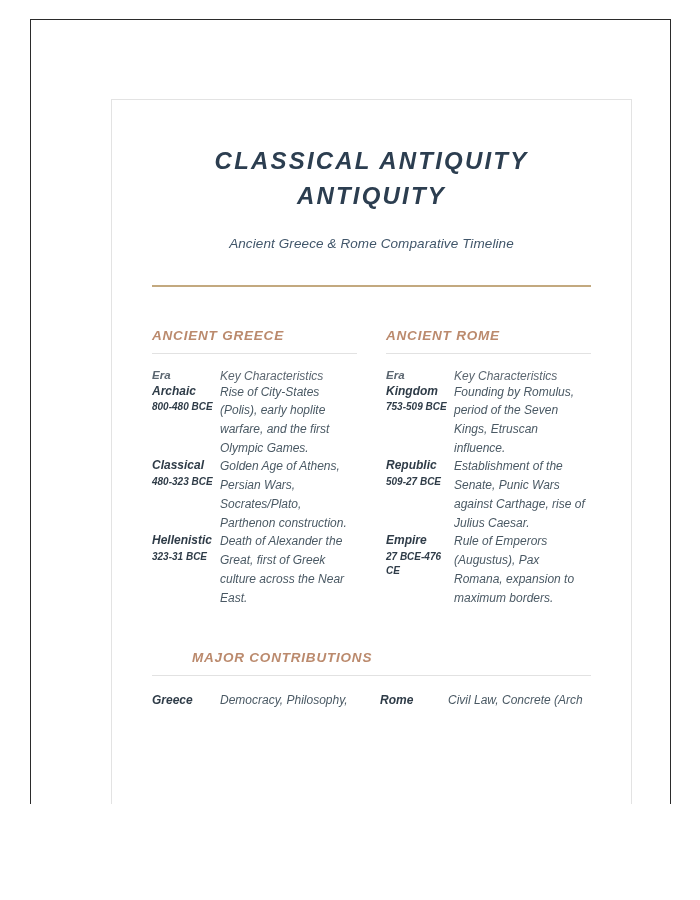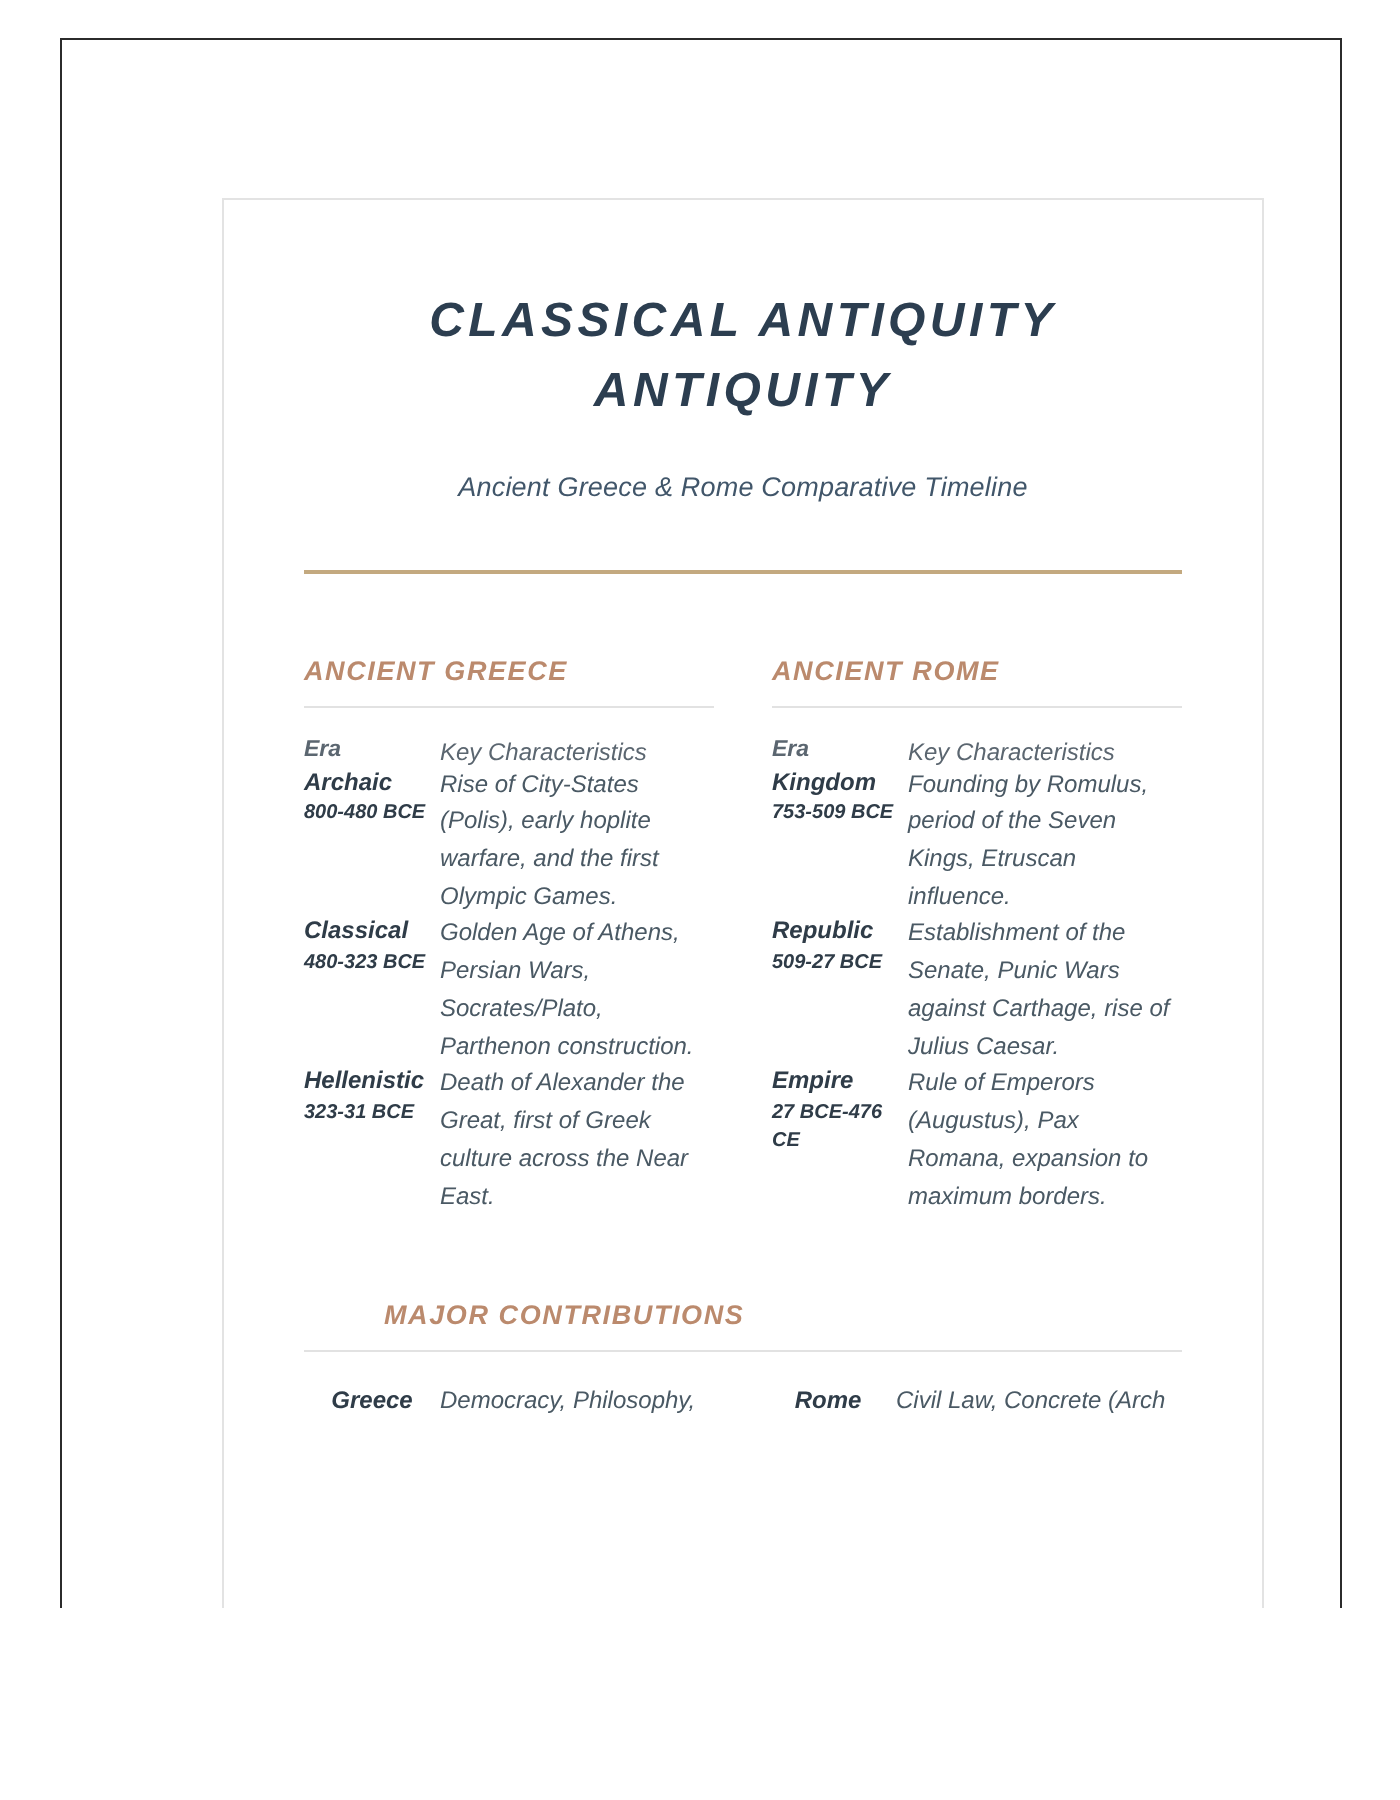--- a/index.html
+++ b/index.html
@@ -165,21 +165,21 @@
   .contrib-rule {
     margin: 10px 0 0 0;
     height: 1px;
     background: #e2e2e2;
     border: 0;
   }
   .contrib-columns {
     display: flex;
     margin-top: 15px;
   }
-  .contrib-col { width: 212px; text-align: center; }
+  .contrib-col { width: 212px; }
   .contrib-col + .contrib-col { margin-left: 17px; }
   .contrib-row { display: flex; margin-bottom: 14px; }
   .contrib-label {
     width: 68px;
     flex: 0 0 68px;
     font-size: 12px;
     font-weight: bold;
     color: #2f3c48;
     line-height: 1.5;
   }

